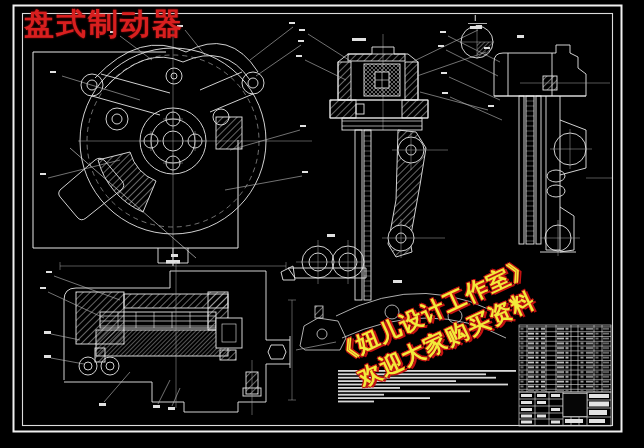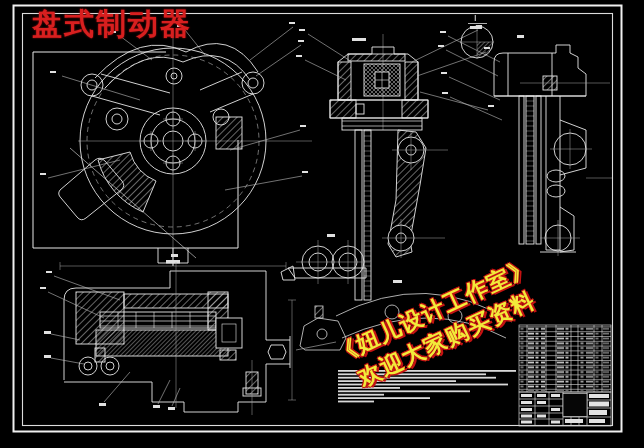--- a/index.html
+++ b/index.html
@@ -1,19 +1,19 @@
 <!DOCTYPE html>
 <html><head>
 <meta charset="utf-8">
 <style>
   html,body{margin:0;padding:0;background:#000;}
   .stage{position:relative;width:644px;height:448px;background:#000;overflow:hidden;
          font-family:"Liberation Sans",sans-serif;}
   .stage svg{position:absolute;left:0;top:0;}
-  .drawing-title{position:absolute;left:32px;top:4px;font-size:30px;font-weight:bold;
+  .drawing-title{position:absolute;left:24px;top:4px;font-size:30px;font-weight:bold;
     letter-spacing:2px;color:#d81f1f;text-shadow:0 0 2px rgba(200,20,20,.85);z-index:5;
     white-space:nowrap;}
   .watermark{position:absolute;left:298px;top:294px;width:284px;z-index:6;
     transform:rotate(-25deg);transform-origin:50% 50%;text-align:center;
     font-size:23px;font-weight:bold;letter-spacing:1px;line-height:31px;
     color:#f2ea3a;white-space:nowrap;
     text-shadow:2px 2px 0 #c41212,-1px -1px 0 #c41212,1px -1px 0 #c41212,-1px 1px 0 #c41212;}
   .wm-line{display:block;}
 </style>
 </head>

